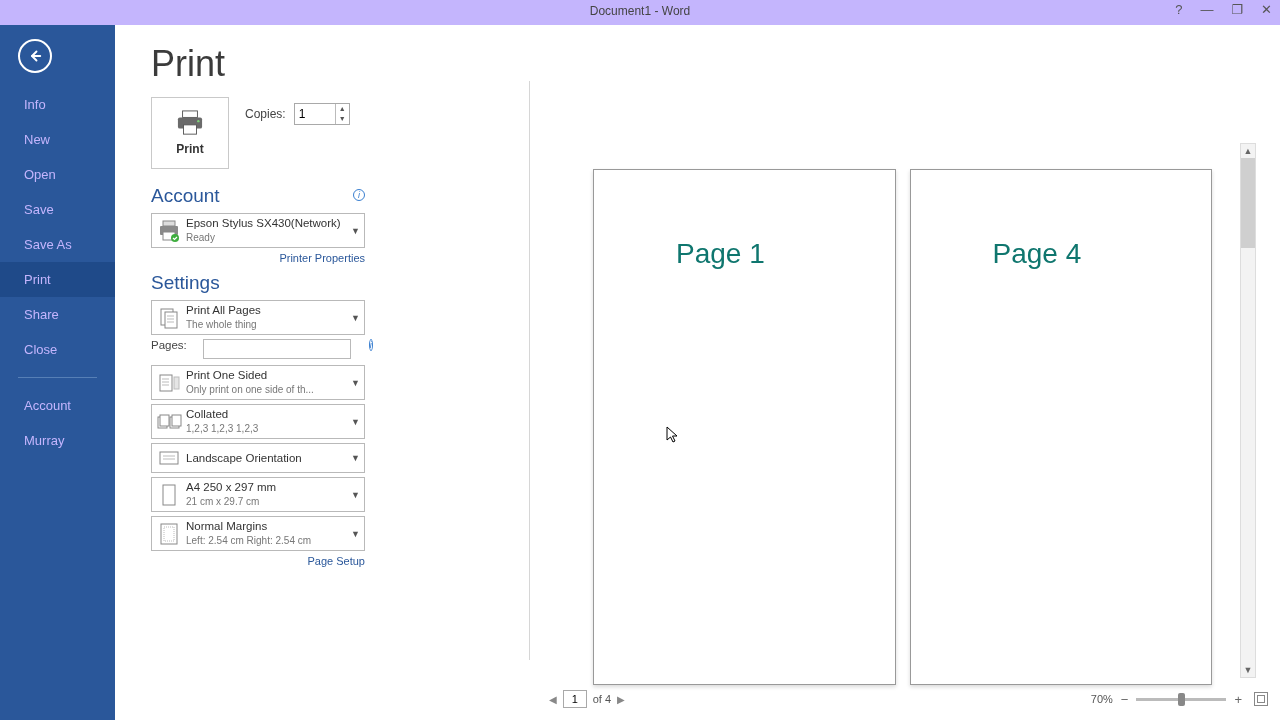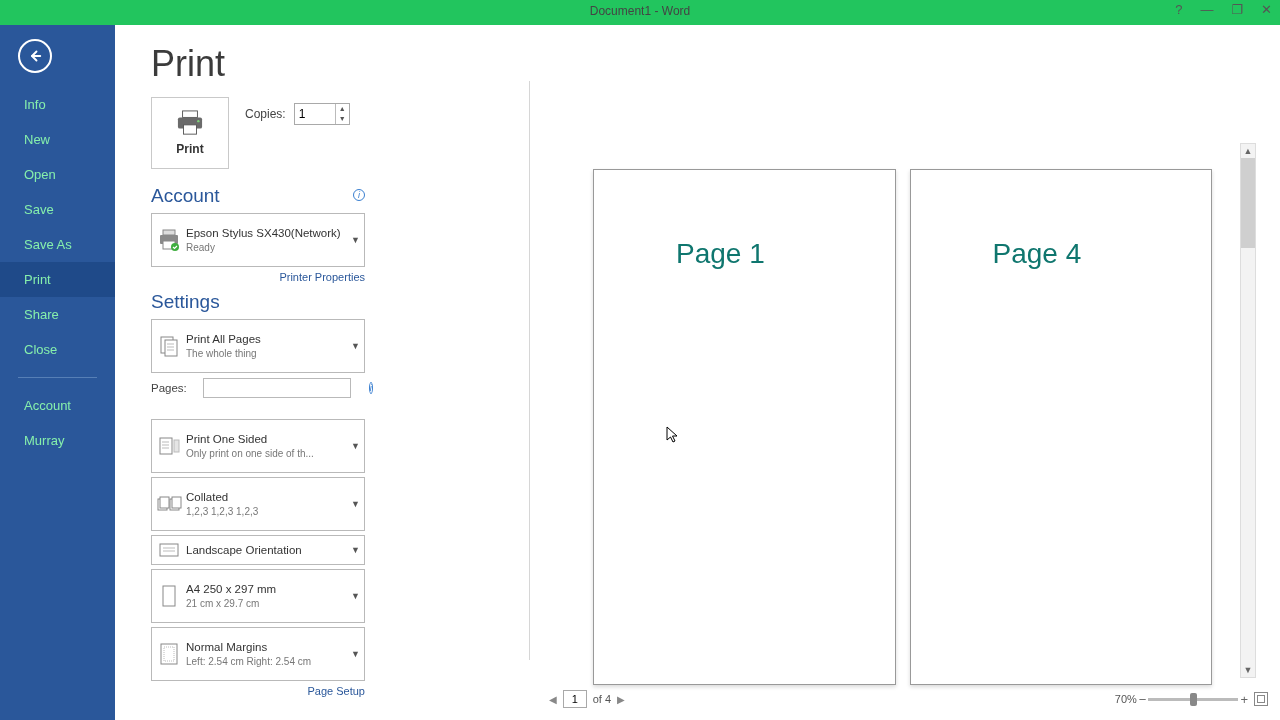--- a/index.html
+++ b/index.html
@@ -1,34 +1,34 @@
 <!DOCTYPE html>
 <html><head>
 <meta charset="utf-8">
 <style>
 * { box-sizing: border-box; margin: 0; padding: 0; font-family: "Segoe UI", Arial, sans-serif; }
 body { width: 1280px; height: 720px; overflow: hidden; background: #fff; position: relative; }
 
 
-.titlebar { height: 25px; background: #22c55e; position: relative; }
+.titlebar { height: 25px; background: #c4b5fd; position: relative; }
 .titlebar .doc-title { position: absolute; left: 50%; transform: translateX(-50%); top: 4px; font-size: 12px; color: #444; }
 .titlebar .controls { position: absolute; right: 4px; top: 2px; display: flex; gap: 10px; align-items: center; }
 .titlebar .controls span { font-size: 13px; color: #555; cursor: pointer; padding: 0 4px; }
 .titlebar .close-x { font-size: 15px; }
 .userbar { height: 25px; position: absolute; top: 24px; right: 6px; display: flex; align-items: center; gap: 6px; font-size: 12px; color: #555; }
 .userbar .avatar { width: 18px; height: 18px; background: linear-gradient(135deg,#b97455,#7b4a36); border: 1px solid #888; }
 .userbar .drop { font-size: 8px; color: #888; }
 
 .main { display: flex; height: 695px; }
 
 
 .sidebar { width: 115px; background: #2a579a; color: #fff; display: flex; flex-direction: column; }
 .back-btn { width: 34px; height: 34px; border: 2px solid #fff; border-radius: 50%; margin: 14px 0 14px 18px; display: flex; align-items: center; justify-content: center; cursor: pointer; }
 .back-btn svg { width: 18px; height: 18px; }
-.nav-item { padding: 10px 0 10px 24px; font-size: 13px; color: #86efac; cursor: pointer; }
+.nav-item { padding: 10px 0 10px 24px; font-size: 13px; color: #c4b5fd; cursor: pointer; }
 .nav-item.active { background: #1f4a89; }
 .nav-sep { border-top: 1px solid #567fb6; margin: 10px 18px; }
 
 
 .content { flex: 1; background: #fff; padding: 18px 0 0 36px; position: relative; }
 .page-heading { font-size: 36px; font-weight: 300; color: #3b3b3b; margin-bottom: 12px; }
 
 .print-row { display: flex; align-items: flex-start; gap: 16px; margin-bottom: 16px; }
 .print-btn { width: 78px; height: 72px; border: 1px solid #c9c9c9; background: #fff; display: flex; flex-direction: column; align-items: center; justify-content: center; cursor: pointer; }
 .print-btn svg { width: 30px; height: 26px; }
@@ -36,32 +36,32 @@
 .copies { display: flex; align-items: center; gap: 8px; margin-top: 6px; }
 .copies-label { font-size: 12px; color: #444; }
 .copies-input { width: 56px; height: 22px; border: 1px solid #a9a9a9; display: flex; align-items: center; }
 .copies-input input { width: 40px; border: none; outline: none; padding-left: 4px; font-size: 12px; }
 .spinner { display: flex; flex-direction: column; border-left: 1px solid #bbb; width: 14px; }
 .spinner span { font-size: 7px; color: #555; line-height: 10px; text-align: center; cursor: pointer; }
 
 .section-head { font-size: 19px; font-weight: 400; color: #2a579a; margin-bottom: 6px; position: relative; width: 214px; }
 .info-i { position: absolute; right: 0; top: 4px; width: 12px; height: 12px; border-radius: 50%; border: 1px solid #3a7fd0; color: #3a7fd0; font-size: 9px; display: flex; align-items: center; justify-content: center; font-style: italic; cursor: pointer; }
 
-.dropdown { width: 214px; height: 54px; border: 1px solid #b9b9b9; background: #fff; display: flex; align-items: center; position: relative; margin-bottom: 4px; cursor: pointer; }
+.dropdown { width: 214px; height: 35px; border: 1px solid #b9b9b9; background: #fff; display: flex; align-items: center; position: relative; margin-bottom: 4px; cursor: pointer; }
 .dropdown .dd-icon { width: 34px; display: flex; align-items: center; justify-content: center; }
 .dropdown .dd-body { flex: 1; overflow: hidden; }
 .dropdown .dd-title { font-size: 11.5px; color: #333; line-height: 15px; }
 .dropdown .dd-sub { font-size: 10px; color: #777; line-height: 14px; white-space: nowrap; overflow: hidden; text-overflow: ellipsis; }
 .dropdown .dd-arrow { width: 18px; text-align: center; font-size: 9px; color: #555; border-left: 1px solid transparent; }
 .dropdown.single { height: 30px; }
 .dropdown.single .dd-title { line-height: 28px; }
 
 .link-right { width: 214px; text-align: right; font-size: 11px; color: #2a579a; cursor: pointer; margin-bottom: 8px; }
 
-.pages-row { width: 214px; height: 22px; display: flex; align-items: center; gap: 16px; margin-bottom: 20px; position: relative; }
+.pages-row { width: 214px; height: 22px; display: flex; align-items: flex-start; gap: 16px; margin-bottom: 4px; position: relative; }
 .pages-label { font-size: 11.5px; color: #444; width: 40px; }
 .pages-input { flex: 1; height: 20px; border: 1px solid #b9b9b9; outline: none; padding-left: 4px; font-size: 11px; }
 .pages-row .info-i { position: static; margin-left: 2px; }
 
 
 .vdivider { position: absolute; left: 414px; top: 56px; bottom: 60px; width: 1px; background: #d6d6d6; }
 
 
 .preview-area { position: absolute; left: 434px; top: 118px; right: 24px; bottom: 42px; }
 .preview-scroll { position: absolute; right: 0; top: 0; bottom: 0; width: 16px; background: #f3f3f3; border: 1px solid #ddd; }
@@ -69,21 +69,21 @@
 .preview-scroll .arrow { font-size: 9px; color: #666; text-align: center; height: 14px; line-height: 14px; }
 .preview-pages { display: flex; gap: 14px; padding: 26px 44px; }
 .preview-page { width: 366px; height: 516px; border: 1px solid #999; background: #fff; box-shadow: 0 2px 4px rgba(0,0,0,0.15); padding: 68px 0 0 82px; }
 .preview-page .pg-text { font-size: 28px; color: #0f766e; font-weight: 400; }
 
 
 .bottombar { position: absolute; left: 434px; right: 12px; bottom: 10px; height: 22px; display: flex; align-items: center; font-size: 11px; color: #555; }
 .pg-nav { display: flex; align-items: center; gap: 6px; }
 .pg-nav .tri { font-size: 10px; color: #888; cursor: pointer; }
 .pg-nav input { width: 24px; height: 18px; border: 1px solid #a9a9a9; text-align: center; font-size: 11px; }
-.zoom-ctrl { margin-left: auto; display: flex; align-items: center; }
+.zoom-ctrl { margin-left: auto; display: flex; align-items: center; gap: 6px; }
 .zoom-slider { width: 90px; height: 3px; background: #bbb; position: relative; }
 .zoom-slider .tick { position: absolute; left: 50%; width: 1px; height: 9px; background: #888; top: -3px; }
 .zoom-slider .handle { position: absolute; left: 50%; width: 7px; height: 13px; background: #888; top: -5px; margin-left: -3px; border-radius: 2px; }
 .zoom-ctrl .zm-btn { font-size: 13px; color: #666; cursor: pointer; padding: 0 2px; }
 .fit-icon { width: 14px; height: 14px; border: 1px solid #888; margin-left: 4px; cursor: pointer; position: relative; }
 .fit-icon::after { content: ""; position: absolute; inset: 2px; border: 1px solid #888; }
 
 
 svg { display: block; }
 

